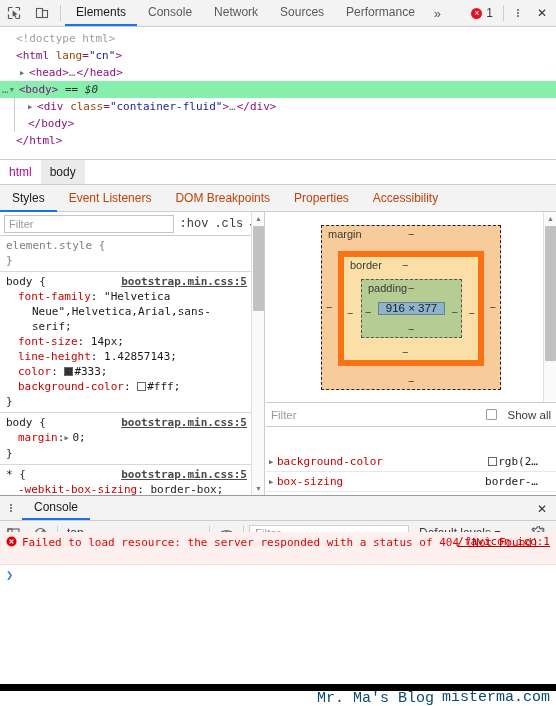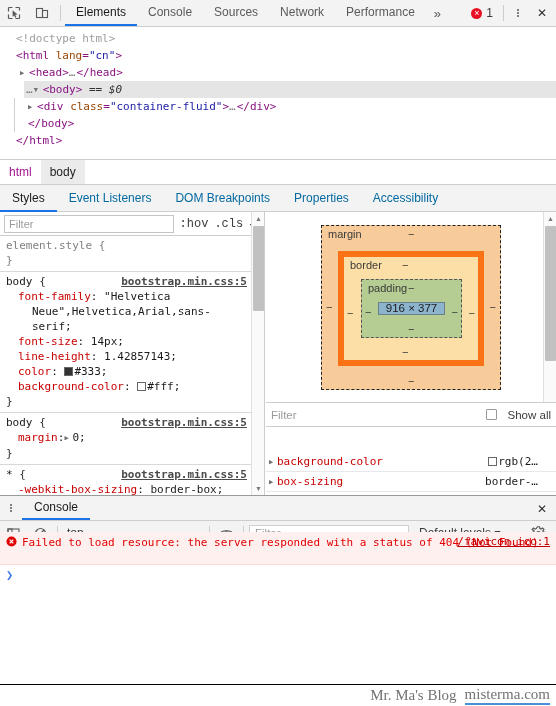--- a/index.html
+++ b/index.html
@@ -46,21 +46,21 @@
   .closeb { width:28px; display:flex;align-items:center;justify-content:center;cursor:pointer;}
 
   
   .dom {
     position:absolute; top:27px; left:0; width:556px; height:132px;
     background:#fff; overflow:hidden;
     font-family:"DejaVu Sans Mono", monospace; font-size:11px;
     padding-top: 3px;
   }
   .domline { height:17px; line-height:17px; white-space:nowrap; padding-left:8px; position:relative;}
-  .domline.sel { background:#e5e5e5; padding-left:0;margin-left:24px; }
+  .domline.sel { background:#86efac; padding-left:0; }
   .tag { color:#881280; }
   .attrn { color:#994500; }
   .attrv { color:#1a1aa6; }
   .punct { color:#881280; }
   .cmt { color:#9e9e9e; }
   .dollar { color:#303030; font-style:italic;}
   .arrow { display:inline-block; width:9px; color:#727272; font-size:7px; vertical-align:1px;}
   .ellip { color:#727272; letter-spacing:1px; }
   .guide { position:absolute; left:14px; top:0; bottom:0; width:1px; background:#cfcfcf;}
 
@@ -74,21 +74,21 @@
   .crumb.html { color:#a61390; }
   .crumb.sel { background:#ebebeb; color:#222; }
 
   
   .sbtabs {
     position:absolute; top:185px; left:0; width:556px; height:27px;
     background:#f3f3f3; border-bottom:1px solid #cdcdcd;
     display:flex; align-items:stretch;
   }
   .sbtab {
-    padding:0 12px; display:flex;align-items:center;font-size:12px;color:#0369a1;
+    padding:0 12px; display:flex;align-items:center;font-size:12px;color:#c2410c;
     cursor:pointer; border-bottom:2px solid transparent; height:27px;
   }
   .sbtab.active { color:#1a1a1a; border-bottom:2px solid #1a73e8; }
 
   
   .stylespane {
     position:absolute; top:212px; left:0; width:265px; height:283px;
     background:#fff; border-right:1px solid #cdcdcd; overflow:hidden;
   }
   .filterbar {
@@ -234,24 +234,24 @@
   }
   .err-ico { flex:0 0 auto; margin-top:1px; }
   .err-msg { flex:1; line-height:15px; }
   .err-src { position:absolute; right:6px; top:3px; color:#c00000; text-decoration:underline; cursor:pointer;}
   .prompt-row { display:flex; align-items:center; padding:4px 6px; height:20px;}
   .prompt-ar { color:#3b78e7; font-family:"DejaVu Sans Mono",monospace; font-size:12px; font-weight:bold;}
 
   
   .watermark {
     position:absolute; bottom:0; left:0; width:556px; height:22px;
-    border-top:1px solid #000000;
+    border-top:7px solid #000000;
     display:flex; align-items:center; justify-content:flex-end;
     padding-right:6px; gap:8px;
-    font-family:Liberation Serif, serif; font-size:15px; color:#737373;
+    font-family:Liberation Mono, monospace; font-size:15px; color:#0c4a6e;
     background:#fff;
   }
   .wm-site { border-bottom:2px solid #4a90d9; padding-bottom:0px; }
 </style>
 </head>
 <body>
 
 <div id="app">
 
   <div class="toolbar">
@@ -264,22 +264,22 @@
     <div class="tb-icon">
       <svg width="14" height="14" viewBox="0 0 14 14">
         <rect x="1.5" y="2.5" width="6" height="9" fill="none" stroke="#5a5a5a" stroke-width="1.1"></rect>
         <rect x="7.5" y="4.5" width="5" height="7" fill="none" stroke="#5a5a5a" stroke-width="1.1"></rect>
       </svg>
     </div>
     <div class="tb-sep"></div>
     <div class="tabs">
       <div class="tab active">Elements</div>
       <div class="tab">Console</div>
+      <div class="tab">Network</div>
       <div class="tab">Sources</div>
-      <div class="tab">Network</div>
       <div class="tab">Performance</div>
     </div>
     <div class="chev">»</div>
     <div style="flex:1"></div>
     <div class="err-badge">
       <span class="err-dot">×</span>
       <span class="err-count">1</span>
     </div>
     <div class="tb-sep"></div>
     <div class="kebab">

